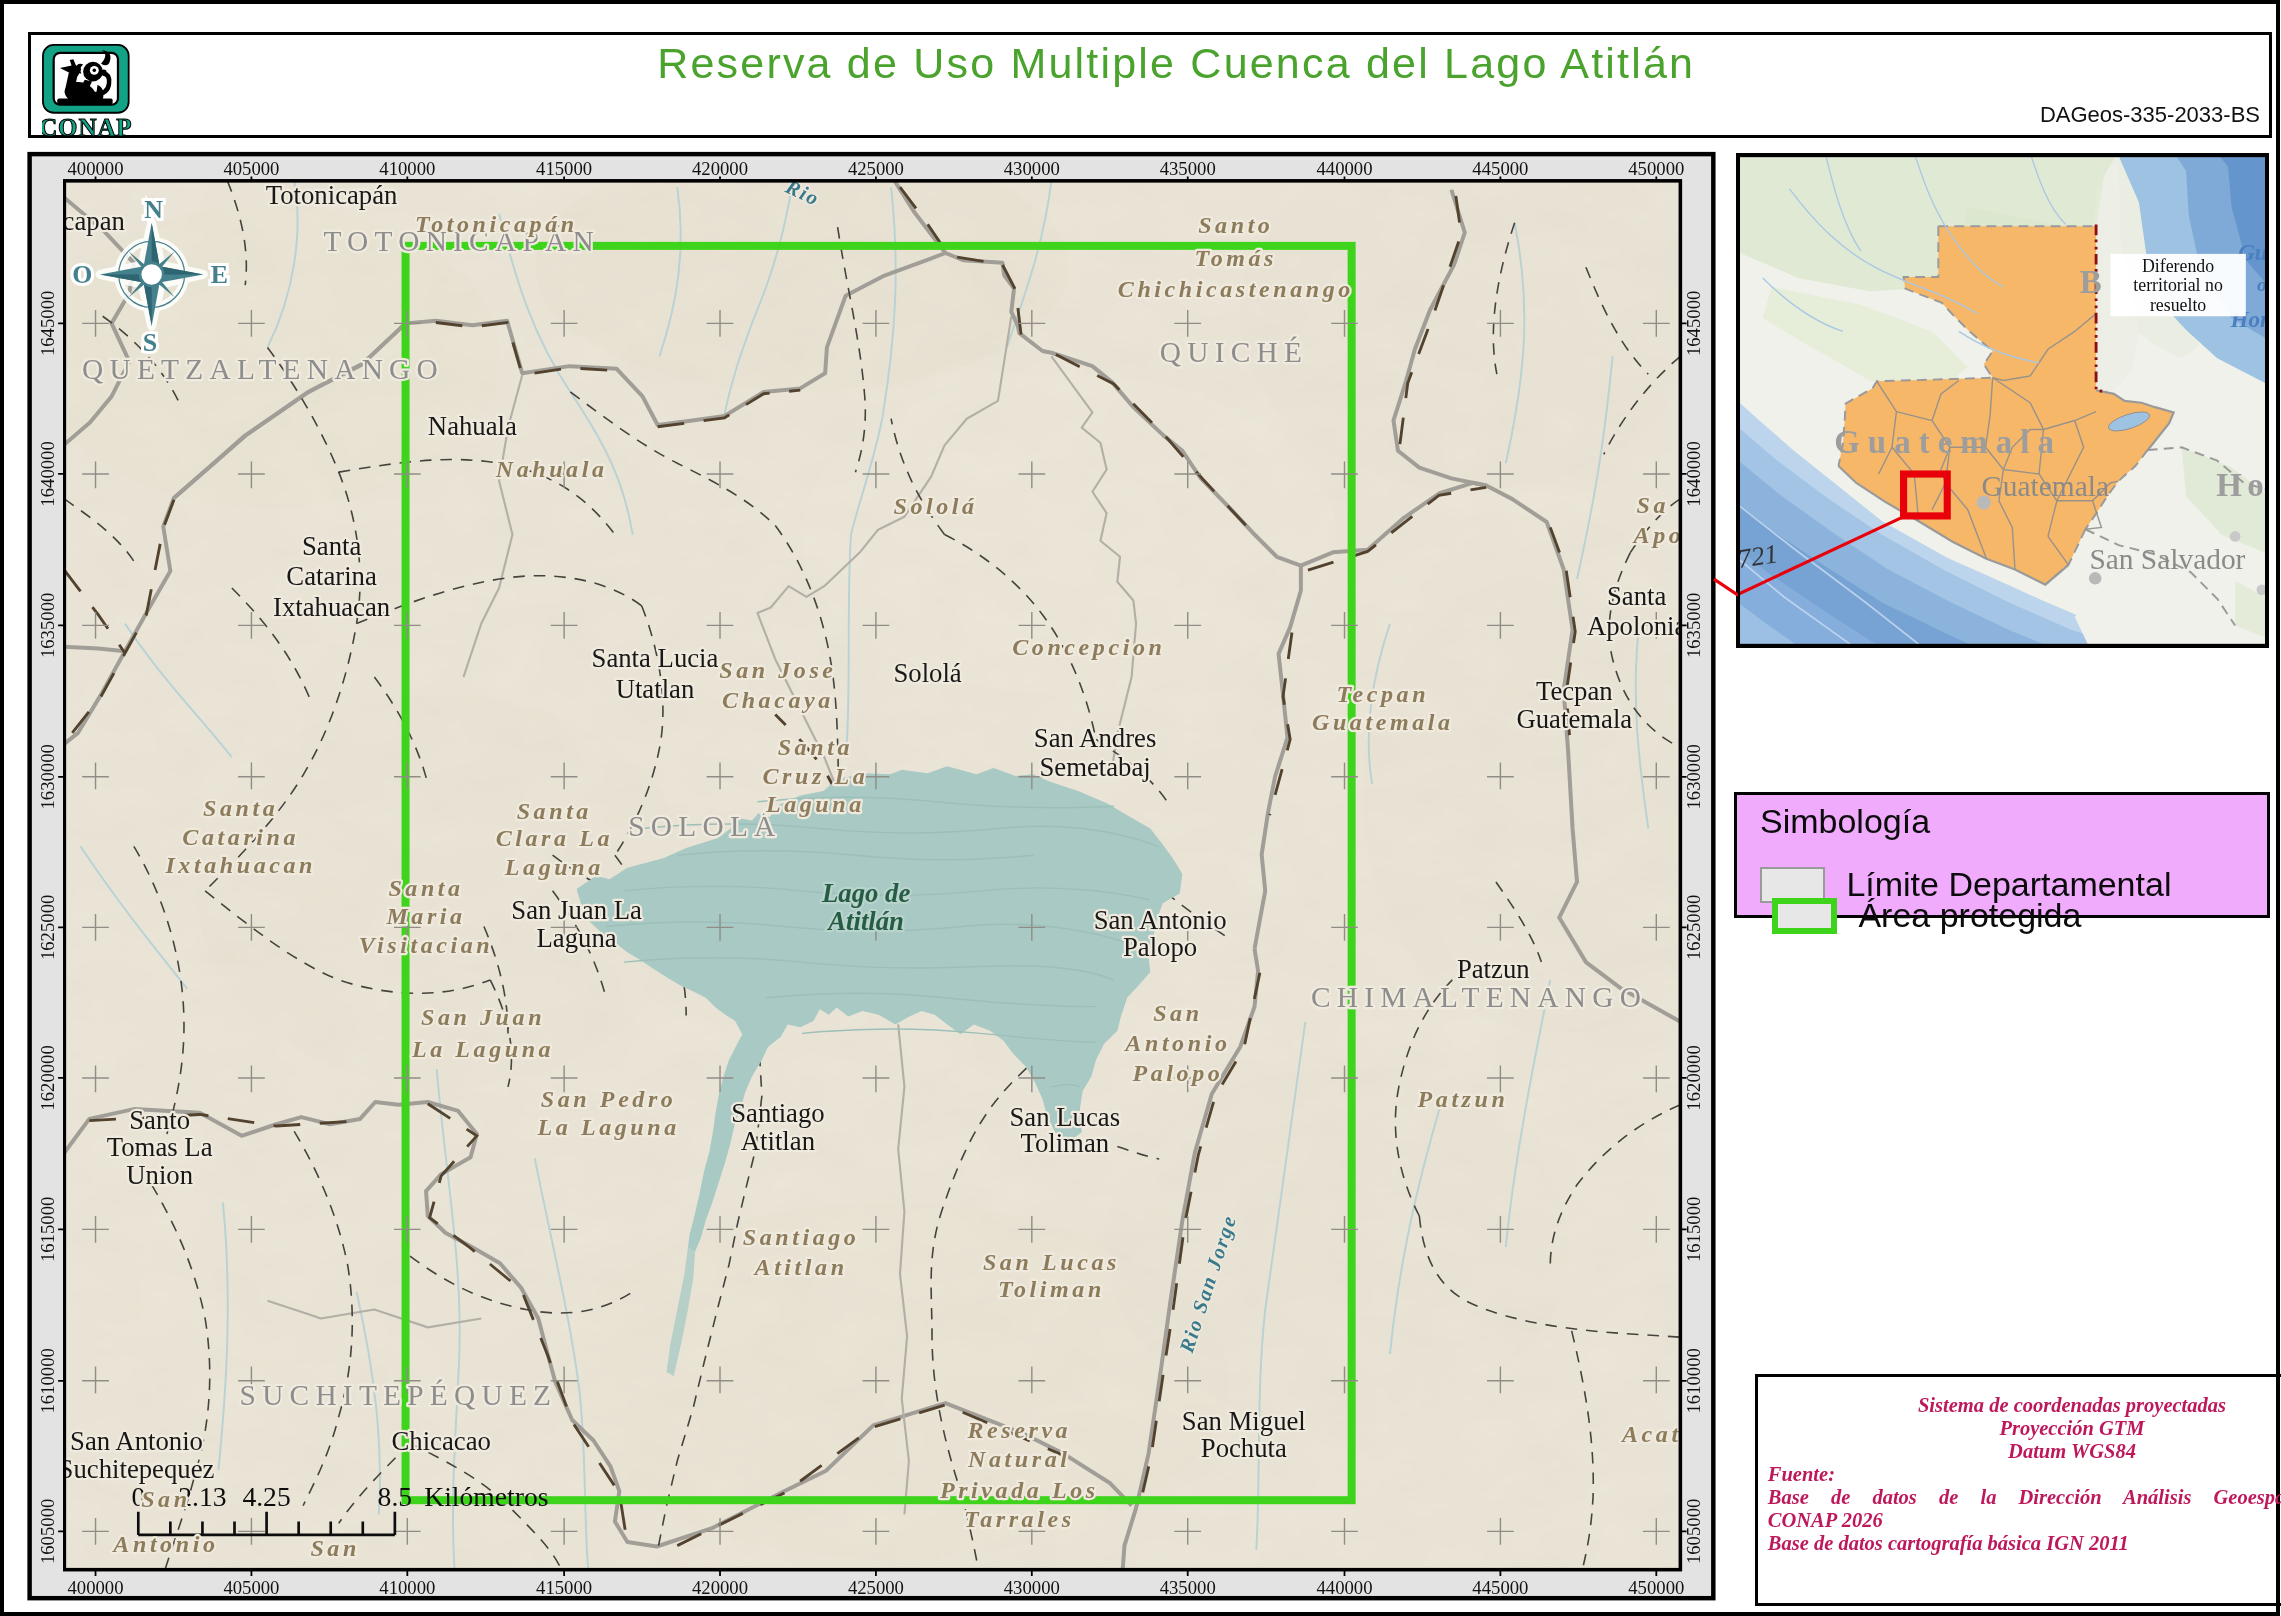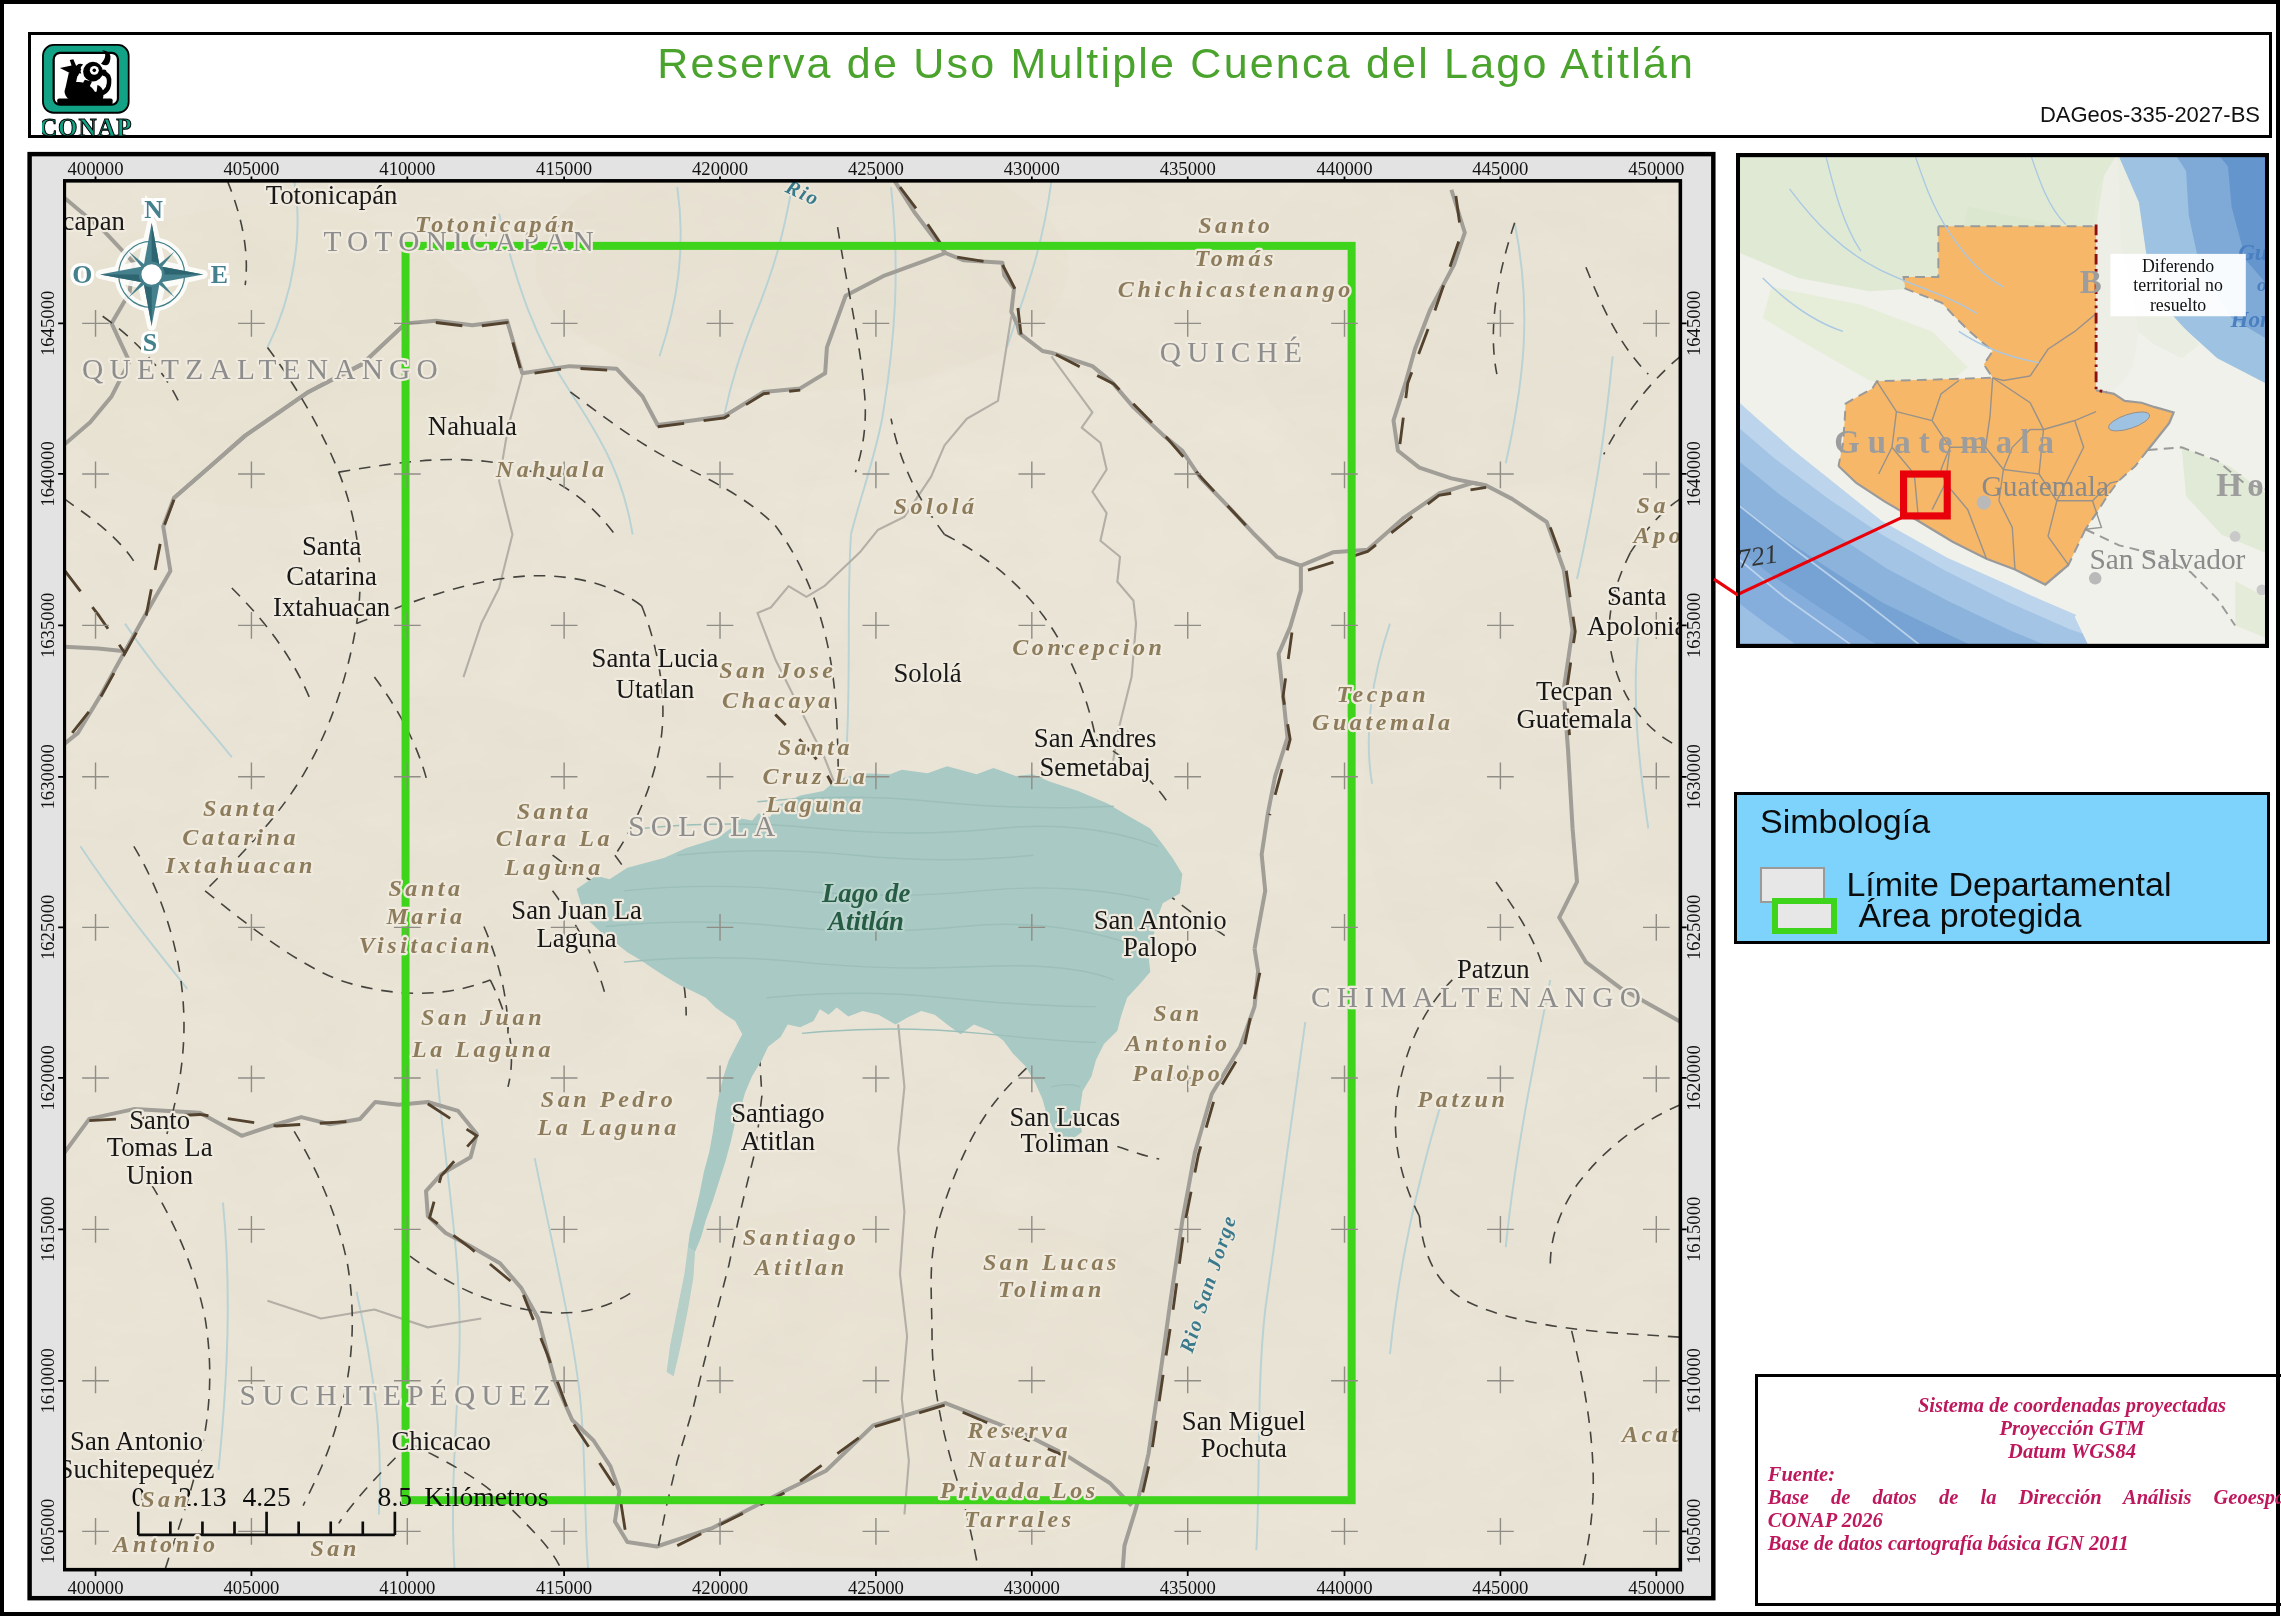--- a/index.html
+++ b/index.html
@@ -6,21 +6,21 @@
   body{width:2281px;height:1616px;position:relative;background:#ffffff;
        font-family:"Liberation Sans", sans-serif;overflow:hidden;}
   .pageborder{position:absolute;left:0;top:0;width:2272px;height:1608px;border:4.5px solid #000;}
   
   .header{position:absolute;left:28px;top:32px;width:2238px;height:100px;border:3.6px solid #000;background:#fff;}
   .title{position:absolute;left:-1.8px;top:3.6px;width:100%;text-align:center;
          font-size:43px;color:#4aa32c;letter-spacing:2.2px;padding-left:28px;}
   .dageos{position:absolute;right:9px;bottom:7.1px;font-size:22px;color:#111;}
   .logo{position:absolute;left:10.7px;top:9px;}
   
-  .legend{position:absolute;left:1734px;top:792px;width:536px;height:152px;background:#7dd3fc;border:3.6px solid #000;box-sizing:border-box;}
+  .legend{position:absolute;left:1734px;top:792px;width:536px;height:126px;background:#f0abfc;border:3.6px solid #000;box-sizing:border-box;}
   .legend .ltitle{position:absolute;left:23px;top:7.1px;font-size:34px;color:#0b0b0b;}
   .lrow{position:absolute;left:23px;font-size:34px;color:#0b0b0b;}
   .sw{display:inline-block;width:65px;height:36px;vertical-align:-7.1px;margin-right:21.4px;background:#e7e7e7;box-sizing:border-box;}
   .sw1{border:2.7px solid #9a9a9a;}
   .sw2{border:6.2px solid #3fd41c;}
   
   .infobox{position:absolute;left:1755px;top:1374px;width:572px;height:232px;border:3.6px solid #000;box-sizing:border-box;
            font-family:"Liberation Serif", serif;font-style:italic;font-weight:bold;color:#be185d;}
   .infobox .c{text-align:center;font-size:20.5px;line-height:23px;padding-left:62px;}
   .infobox .l{text-align:left;font-size:20.5px;line-height:23px;padding-left:9.8px;padding-right:8px;}
@@ -33,21 +33,21 @@
   .lago{font-size:30px;font-style:italic;font-weight:bold;fill:#265c44;paint-order:stroke;stroke:#b9d3cd;stroke-width:5px;stroke-linejoin:round;}
   .rio{font-size:23px;font-style:italic;font-weight:bold;fill:#39798c;letter-spacing:2px;paint-order:stroke;stroke:#ece7db;stroke-width:4px;stroke-linejoin:round;}
   .sbar{font-family:"Liberation Sans", sans-serif;font-size:31px;fill:#0d0d0d;}
 </style>
 </head>
 <body>
 <div class="pageborder"></div>
 
 <div class="header">
   <div class="title">Reserva de Uso Multiple Cuenca del Lago Atitlán</div>
-  <div class="dageos">DAGeos-335-2027-BS</div>
+  <div class="dageos">DAGeos-335-2033-BS</div>
   <div class="logo">
   <svg width="93" height="100" viewBox="0 0 104 112">
     <rect x="1" y="1" width="96" height="76" rx="12" fill="#12a285" stroke="#000" stroke-width="2"></rect>
     <rect x="13" y="10" width="72" height="58" rx="7" fill="#ffffff" stroke="#000" stroke-width="2.5"></rect>
     <g fill="#000">
 
       <path d="M20,27 L33,24 L31,18 L35,17 L38,24 L44,28 L40,36 L30,32 Z"></path>
       <path d="M30,32 L40,34 L36,52 L26,50 Z"></path>
 
       <path d="M26,50 C30,42 44,40 52,46 C58,50 62,56 60,62 L30,62 C26,58 24,54 26,50 Z"></path>

